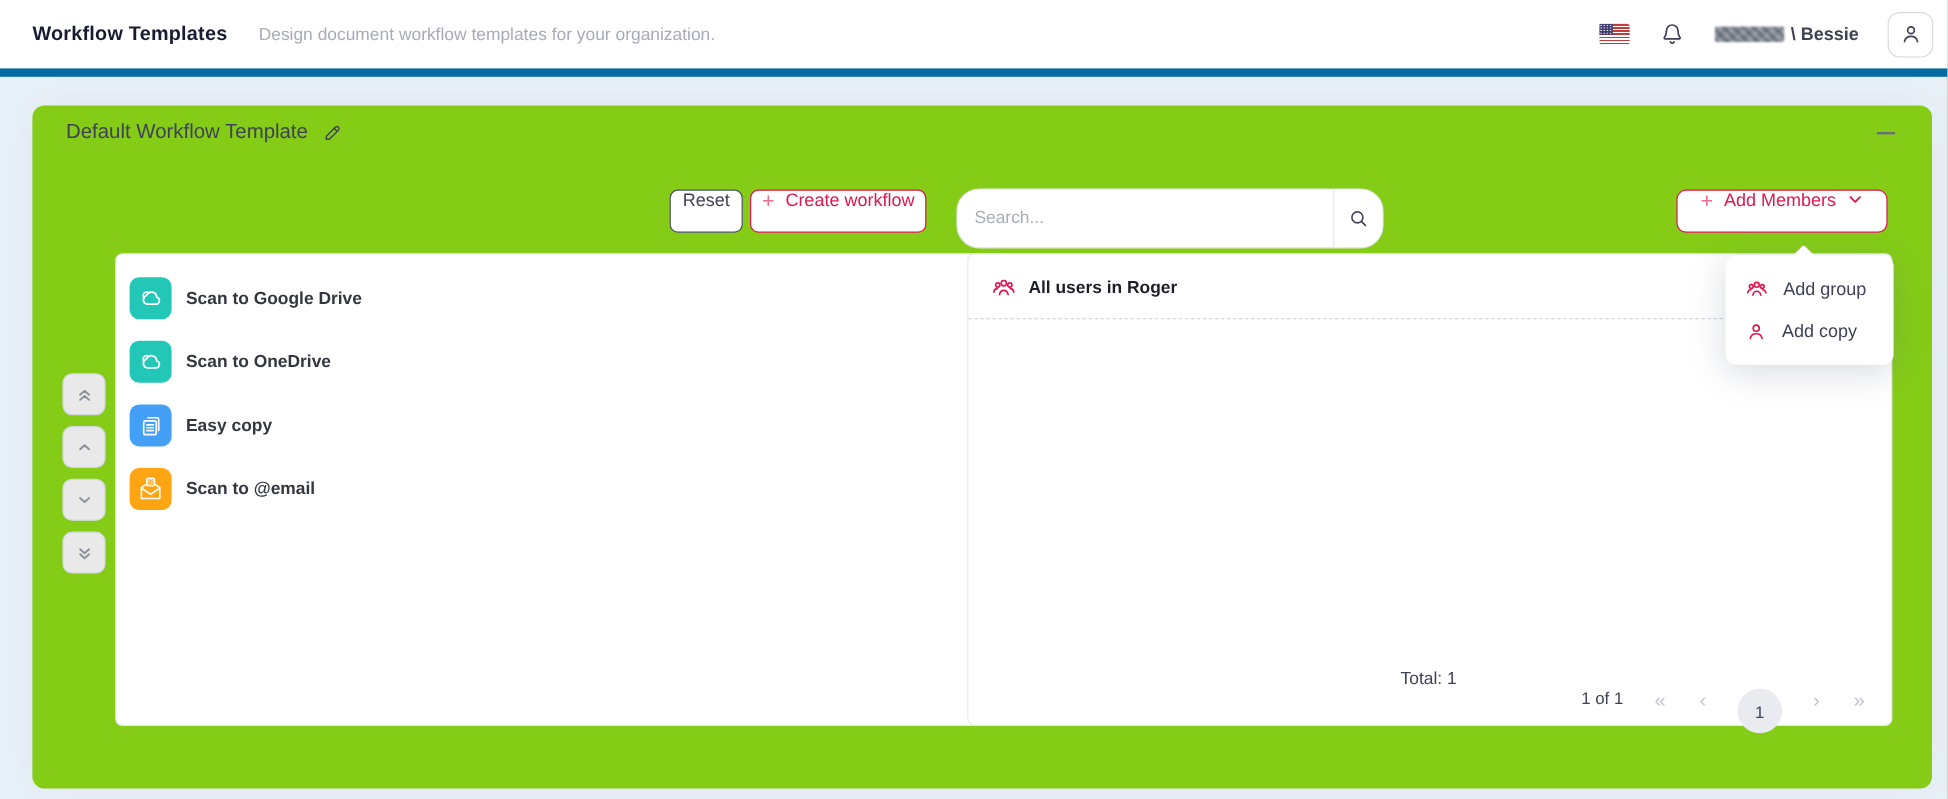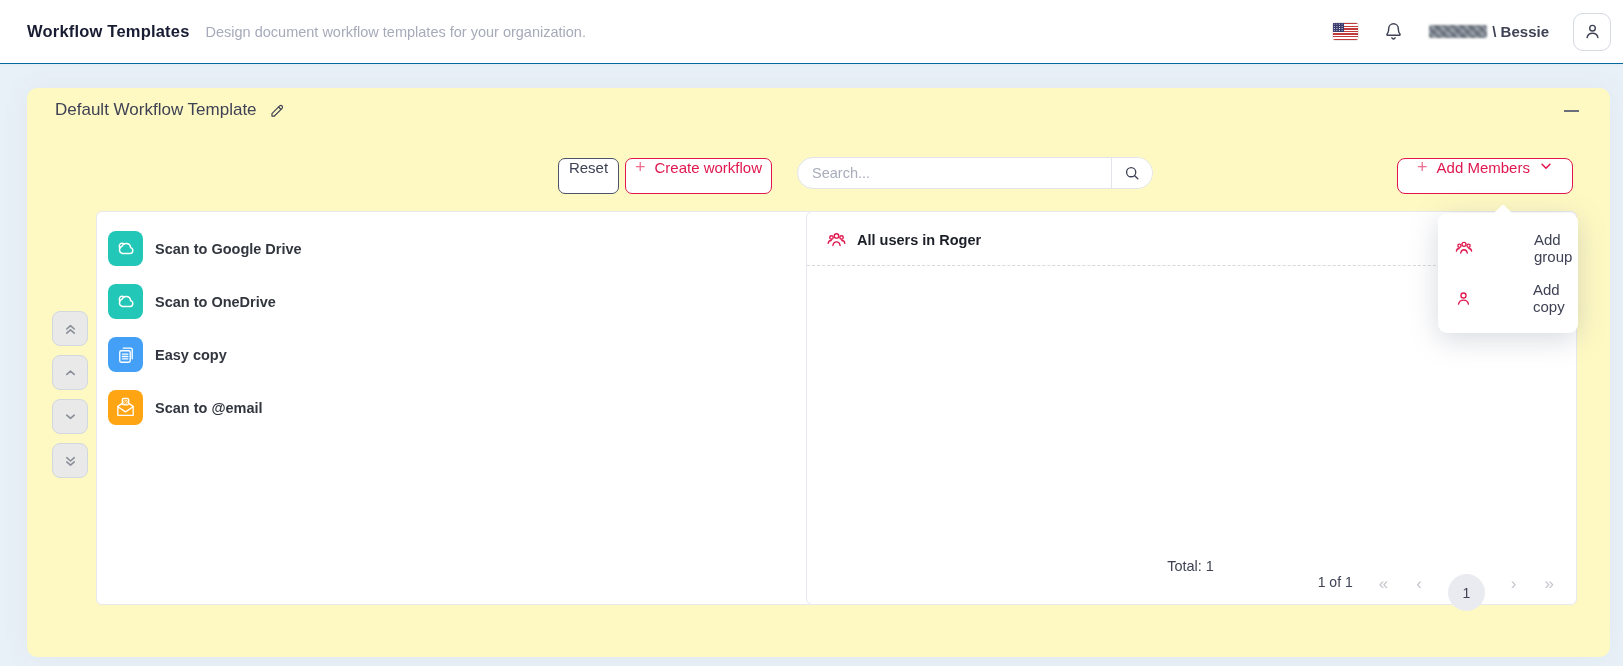--- a/index.html
+++ b/index.html
@@ -8,26 +8,26 @@
     font-family:"Liberation Sans", "DejaVu Sans", sans-serif;
     background:#e9f1f8;
     color:#3f4254;
     position:relative;
   }
   .page { position:relative; width:1623px; height:666px; }
 
   
   .topbar {
     position:absolute; left:0; top:0; right:0; height:64px;
-    background:#fff; border-bottom:1px solid #0369a1;
+    background:#fff; border-bottom:7px solid #0369a1;
     box-shadow:0 1px 4px rgba(30,40,60,.03);
     display:flex; align-items:center; padding:0 12px 0 27px; z-index:5;
   }
   .topbar-title { font-size:16.5px; font-weight:bold; color:#181c32; letter-spacing:.2px; }
-  .topbar-sub   { font-size:14.5px; color:#a7abb9; margin-left:16px; }
+  .topbar-sub   { font-size:14.5px; color:#a7abb9; margin-left:26px; }
   .topbar-right { margin-left:auto; display:flex; align-items:center; gap:24px; }
 
   .flag { width:25px; height:17px; border-radius:2px; position:relative;
     background:repeating-linear-gradient(180deg,#c23b3b 0 1.31px,#fff 1.31px 2.62px);
     box-shadow:0 0 0 .5px #d6d6d6; cursor:pointer; }
   .flag::before { content:""; position:absolute; left:0; top:0; width:11px; height:9px;
     background-color:#3c3b6e;
     background-image:radial-gradient(#fff .55px, transparent .7px);
     background-size:2.6px 2.2px; }
 
@@ -38,39 +38,39 @@
     background:repeating-linear-gradient(45deg,#9ba1aa 0 3px,#ccd0d5 3px 6px),
                repeating-linear-gradient(-45deg,#aab0b8 0 4px,#c2c6cc 4px 8px);
     background-blend-mode:multiply; filter:blur(1px); }
 
   .avatar-btn { width:38px; height:38px; border:1px solid #d5dae3; border-radius:10px;
     background:#fff; display:flex; align-items:center; justify-content:center; cursor:pointer; }
 
   
   .card {
     position:absolute; left:27px; top:88px; width:1583px; height:569px;
-    background:#fef9c3; border-radius:10px; box-shadow:0 0 30px rgba(82,63,105,.06);
+    background:#84cc16; border-radius:10px; box-shadow:0 0 30px rgba(82,63,105,.06);
   }
   .card-title-row { position:absolute; left:28px; top:12px; display:flex; align-items:center; gap:11px; }
   .card-title { font-size:17px; color:#3f4254; }
   .edit-btn { background:none; border:none; cursor:pointer; display:flex; }
   .collapse-btn { position:absolute; right:28px; top:14px; width:22px; height:18px;
     background:none; border:none; cursor:pointer; display:flex; align-items:center; justify-content:center; }
   .collapse-bar { width:15px; height:2px; background:#6a6f7b; display:block; }
 
   
   .btn { display:flex; align-items:flex-start; justify-content:center; background:#fff;
     border-radius:7px; cursor:pointer; font-family:inherit; font-size:15px; }
   .btn-reset { position:absolute; left:531px; top:70px; width:61px; height:36px;
     border:1px solid #4b5468; color:#3f4254; }
   .btn-create { position:absolute; left:598px; top:70px; width:147px; height:36px; gap:9px;
     border:1px solid var(--accent); color:var(--accent); }
   .plus-glyph { font-size:18px; font-weight:400; color:#ed6e8e; line-height:1; margin-top:-1px; }
 
-  .search-group { position:absolute; left:770px; top:69px; width:356px; height:32px;
+  .search-group { position:absolute; left:770px; top:69px; width:356px; height:50px;
     border:1px solid #e1e4ea; border-radius:19px; display:flex; background:#fff; overflow:hidden; }
   .search-input { flex:1; border:none; outline:none; padding:0 14px; font-size:14.5px;
     font-family:inherit; color:#3f4254; background:transparent; }
   .search-input::placeholder { color:#a9adbb; }
   .search-btn { width:41px; border:none; border-left:1px solid #e1e4ea; background:#fff;
     display:flex; align-items:center; justify-content:center; cursor:pointer; }
 
   .btn-add-members { position:absolute; left:1370px; top:70px; width:176px; height:36px; gap:9px;
     border:1px solid var(--accent); border-radius:8px; color:var(--accent); font-weight:500; }
 
@@ -110,21 +110,21 @@
   
   .dropdown { position:absolute; left:1411px; top:125px; width:140px; z-index:10;
     background:#fff; border-radius:9px; box-shadow:0 6px 28px rgba(110,120,140,.28); padding:10px 0; }
   .dropdown::before { content:""; position:absolute; top:-6px; left:58px; width:14px; height:14px;
     background:#fff; transform:rotate(45deg); border-radius:2px; }
   .menu-item { display:flex; align-items:center; gap:12px; padding:8px 16px; cursor:pointer; }
   .menu-ic { display:flex; flex:none; }
   .menu-ic .mi { display:none; }
   .menu-ic.show-group .mi-group { display:block; }
   .menu-ic.show-user  .mi-user  { display:block; }
-  .menu-label { font-size:15px; color:#3f4254;margin-left:48px; }
+  .menu-label { font-size:15px; color:#3f4254; }
 
   :root { --accent:#e0174e; }
 </style>
 </head>
 <body>
 
 <div class="page">
 
   <header class="topbar">
     <span class="topbar-title">Workflow Templates</span>

